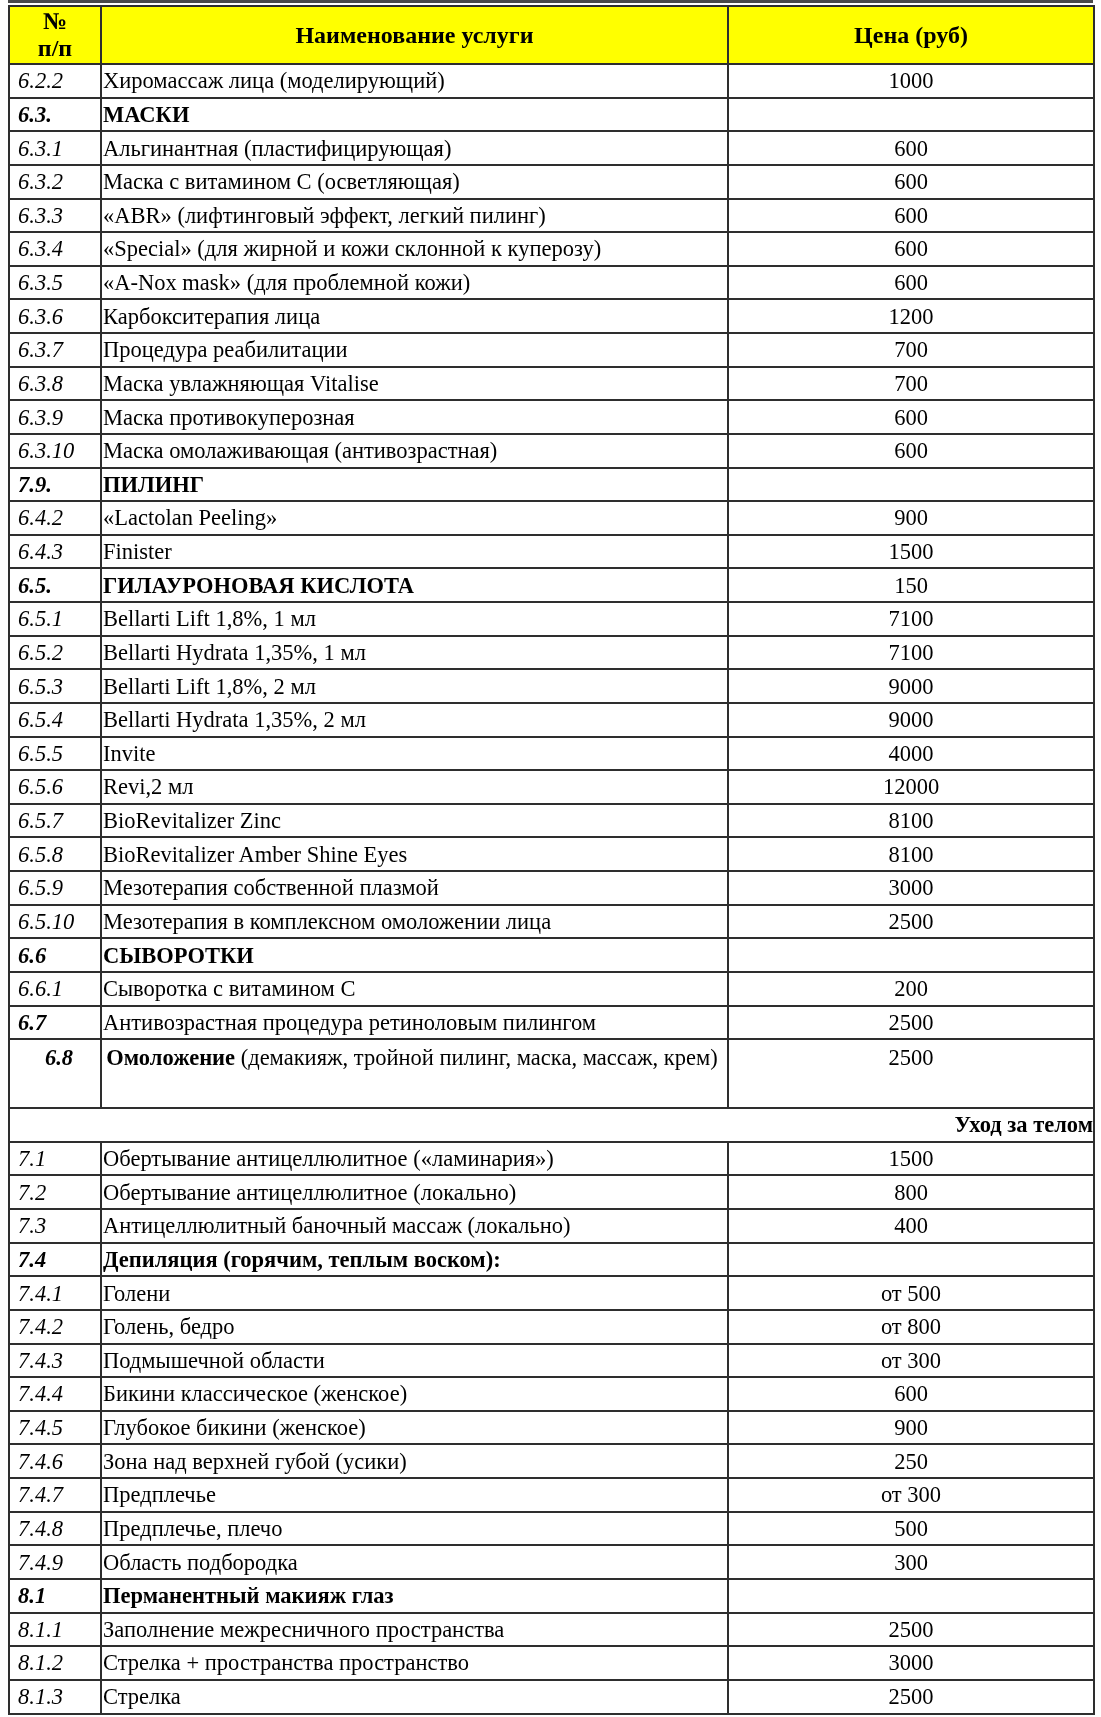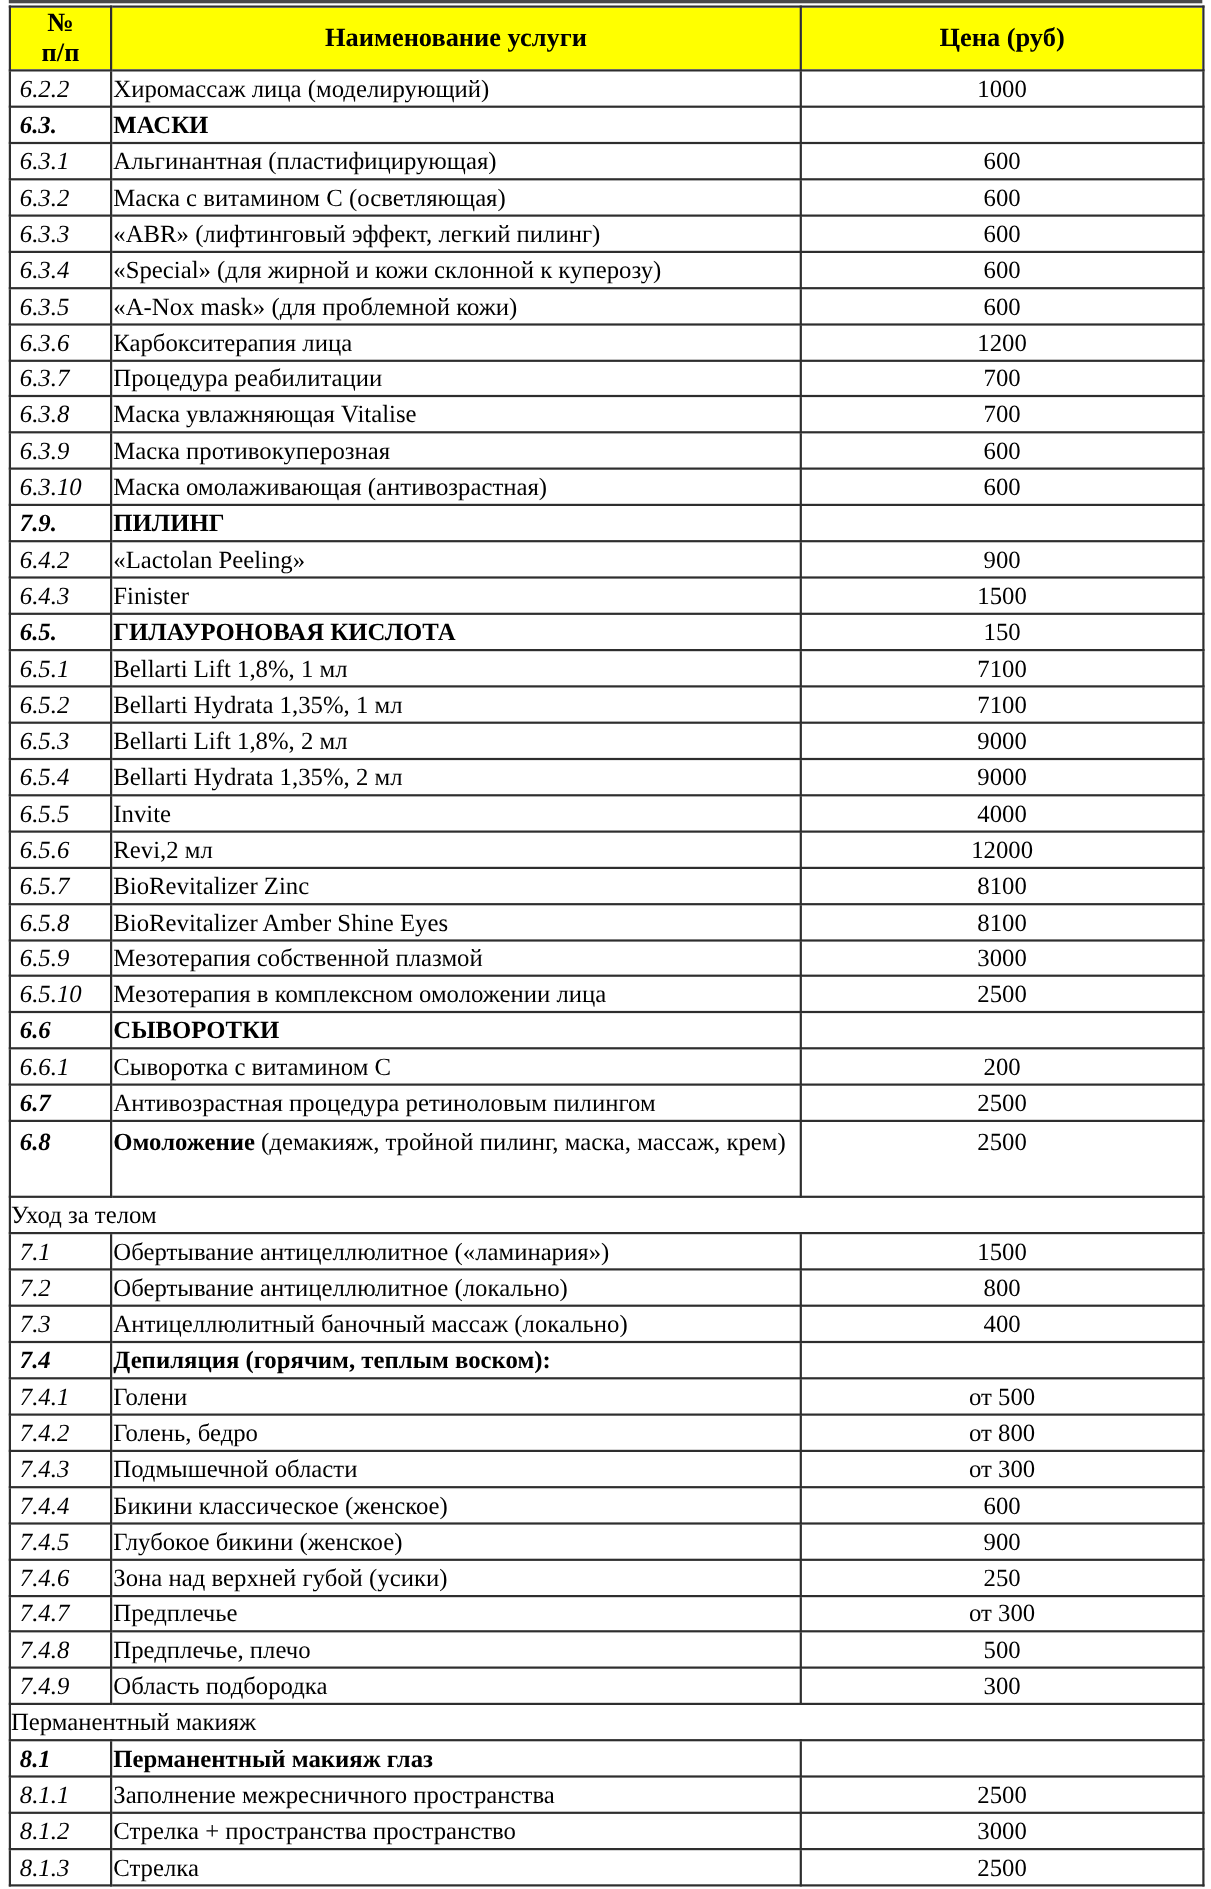--- a/index.html
+++ b/index.html
@@ -57,29 +57,30 @@
   }
   td.cell-num  { padding-left: 8px; font-style: italic; }
   td.cell-name { padding-left: 1px; padding-right: 6px; }
   td.cell-price { text-align: center; }
   tr.row-section td.cell-num,
   tr.row-section td.cell-name,
   tr.row-boldnum td.cell-num {
     font-weight: bold;
   }
   td.cell-group {
-    text-align: left;
-    font-weight: normal;
+    text-align: right;
+    font-weight: bold;
     font-size: 23px;
   }
   tr.row-double td {
     height: 64px;
     vertical-align: top;
     padding-top: 3px;
     line-height: 30px;
+    text-align: center;
   }
 </style>
 </head>
 <body>
 
 <div class="top-sliver"></div>
 
 <table class="price-table">
   <colgroup>
     <col class="c-num">
@@ -308,23 +309,20 @@
       <tr class="row-item">
         <td class="cell-num">7.4.8</td>
         <td class="cell-name">Предплечье, плечо</td>
         <td class="cell-price">500</td>
       </tr>
       <tr class="row-item">
         <td class="cell-num">7.4.9</td>
         <td class="cell-name">Область подбородка</td>
         <td class="cell-price">300</td>
       </tr>
-      <tr class="row-group">
-        <td colspan="3" class="cell-group">Перманентный макияж</td>
-      </tr>
       <tr class="row-section">
         <td class="cell-num">8.1</td>
         <td class="cell-name">Перманентный макияж глаз</td>
         <td class="cell-price"></td>
       </tr>
       <tr class="row-item">
         <td class="cell-num">8.1.1</td>
         <td class="cell-name">Заполнение межресничного пространства</td>
         <td class="cell-price">2500</td>
       </tr>

